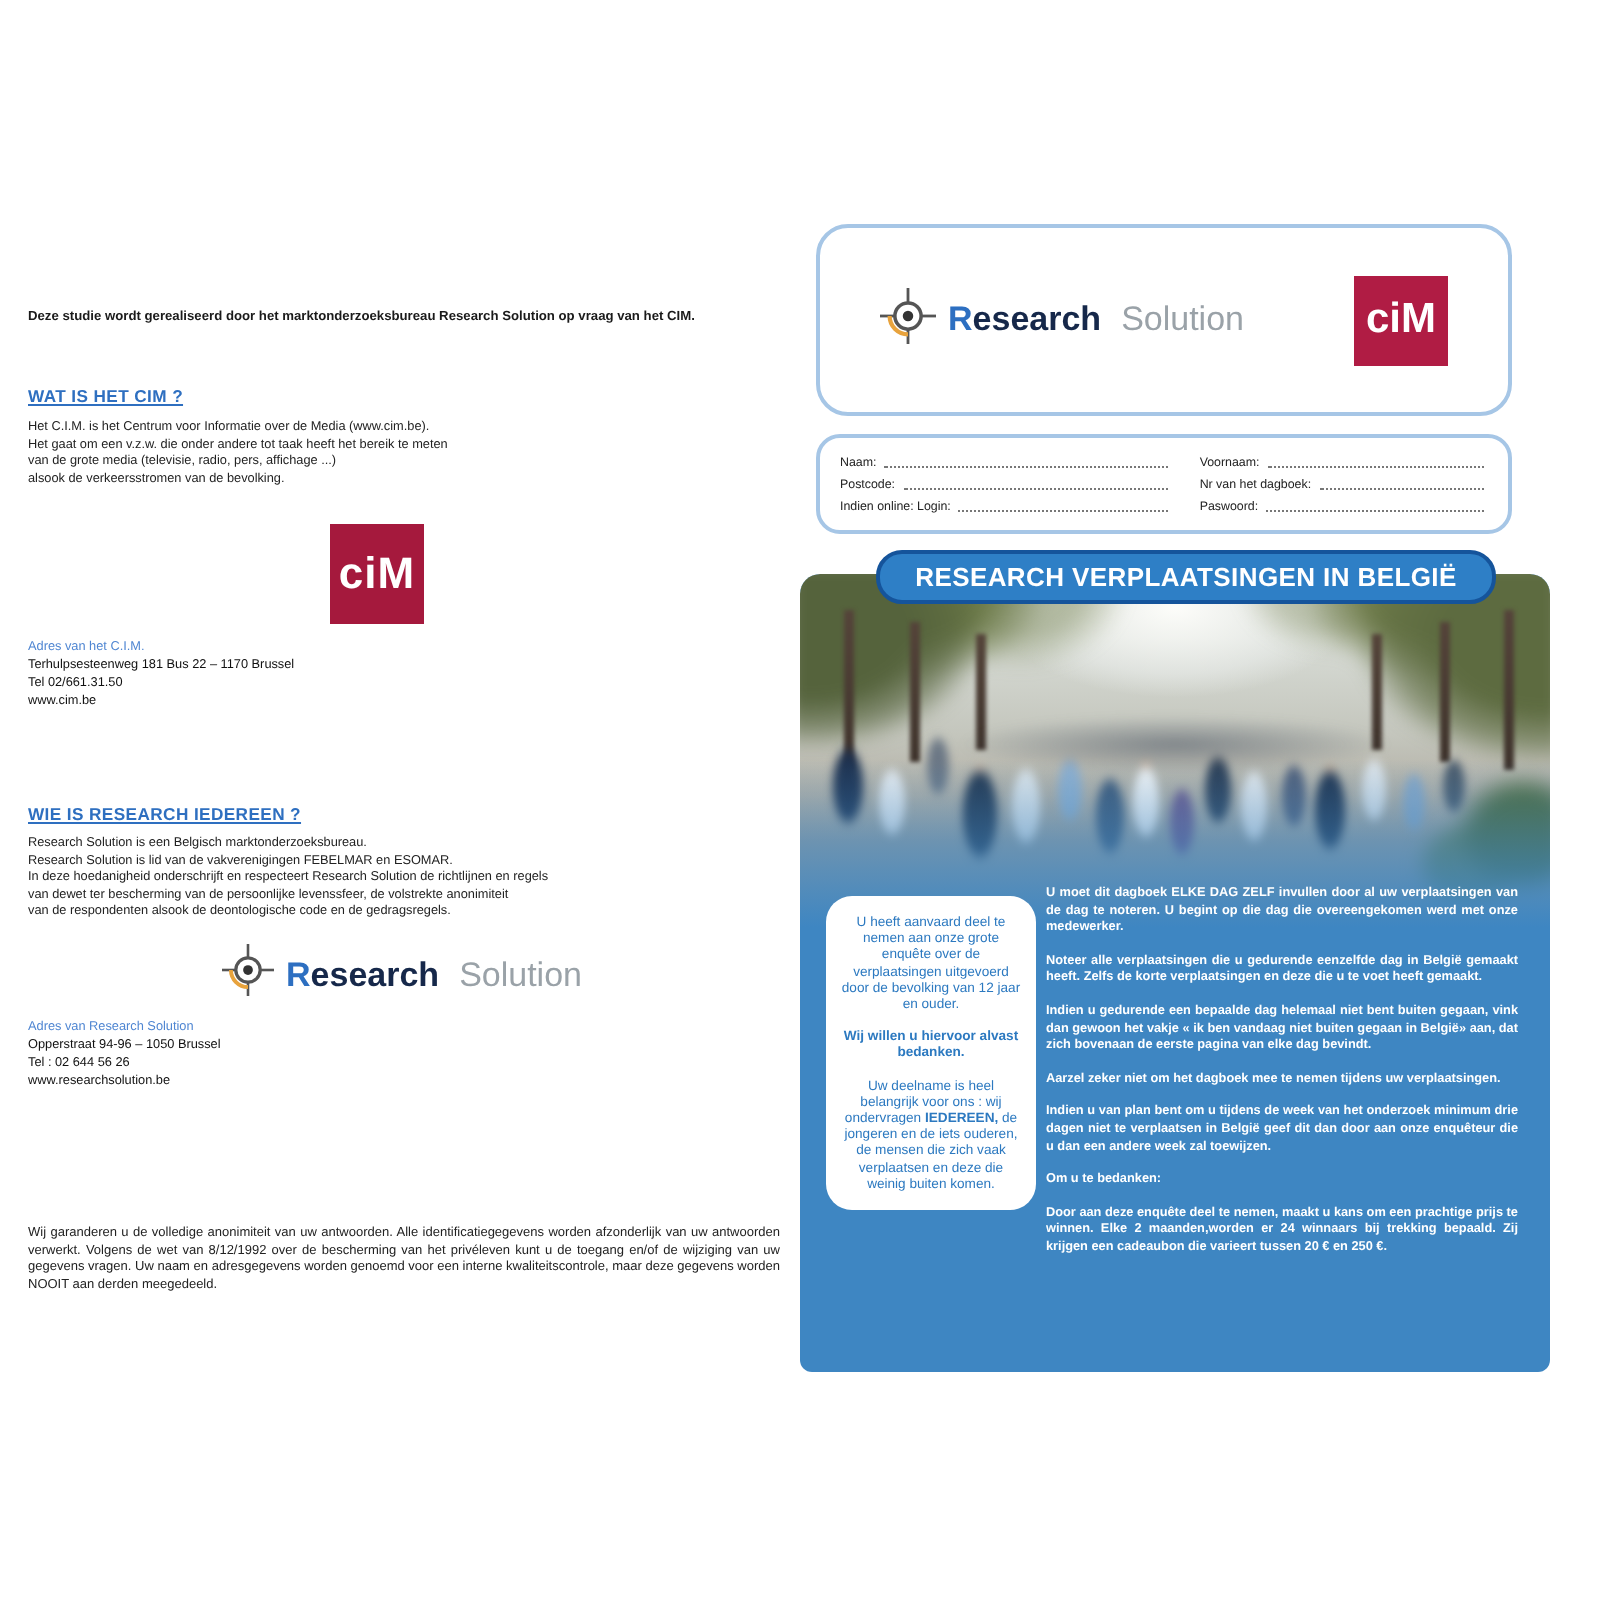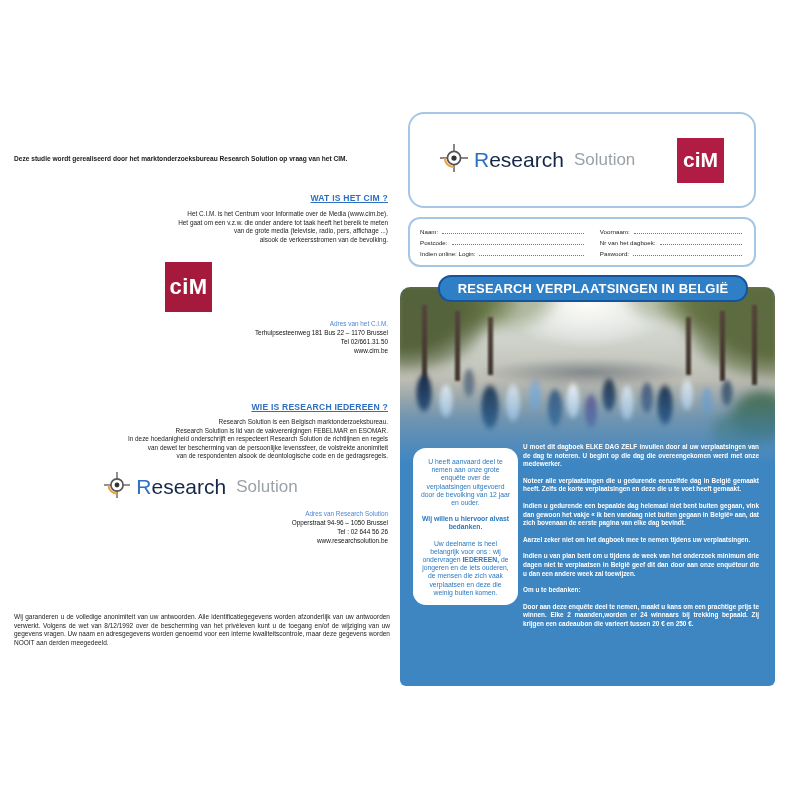--- a/index.html
+++ b/index.html
@@ -1,33 +1,33 @@
 <!DOCTYPE html>
 <html><head>
 <meta charset="utf-8">
 <style>
   html,body{margin:0;padding:0;}
   body{width:800px;height:800px;background:#ffffff;position:relative;overflow:hidden;
        font-family:"Liberation Sans",sans-serif;color:#1a1a1a;}
   .abs{position:absolute;}
-  .center{text-align:right;}
+  .center{text-align:left;}
   .prewrap{white-space:pre-line;}
 
   
   .lp-intro{left:14px;top:155px;width:374px;font-size:6.6px;font-weight:bold;line-height:8.4px;}
   .lp-h{width:374px;left:14px;font-size:8.6px;font-weight:bold;color:#2e6fc0;text-decoration:underline;letter-spacing:.2px;}
   .h-cim{top:193px;} .h-rs{top:402px;}
   .lp-body{left:14px;width:374px;font-size:6.4px;line-height:8.6px;color:#222;}
   .cim-body{top:210px;} .rs-body{top:418px;}
   .cim-logo{left:165px;top:262px;width:47px;height:50px;background:#a5193d;color:#fff;
             display:flex;align-items:center;justify-content:center;font-weight:bold;font-size:22px;letter-spacing:.5px;}
   .addr-label{left:14px;width:374px;font-size:6.4px;color:#4f86d2;}
   .addr-line{left:14px;width:374px;font-size:6.4px;color:#111;}
   .rs-logo-row{display:flex;align-items:center;justify-content:center;gap:6px;left:14px;width:374px;top:472px;}
-  .rs-word1{font-size:21px;font-weight:normal;color:#16284a;}
+  .rs-word1{font-size:17px;font-weight:bold;color:#16284a;}
   .rs-word1 .cap{color:#2d6fc1;}
   .rs-word2{font-size:17px;color:#9aa2a8;margin-left:4px;text-align:center;}
   .lp-privacy{left:14px;top:613px;width:376px;font-size:6.5px;line-height:8.6px;text-align:justify;color:#222;}
 
   
   .card{border:2px solid #a6c6e6;background:#fff;border-radius:16px;}
   .card1{left:408px;top:112px;width:348px;height:96px;display:flex;align-items:center;justify-content:space-between;padding:0 30px;box-sizing:border-box;}
   .card1 .rs-logo-row2{display:flex;align-items:center;gap:6px;}
   .cim-logo2{width:47px;height:45px;background:#b01c44;color:#fff;display:flex;align-items:center;justify-content:center;font-weight:bold;font-size:21px;}
   .card2{left:408px;top:217px;width:348px;height:50px;border-radius:12px;padding:6px 10px;box-sizing:border-box;

